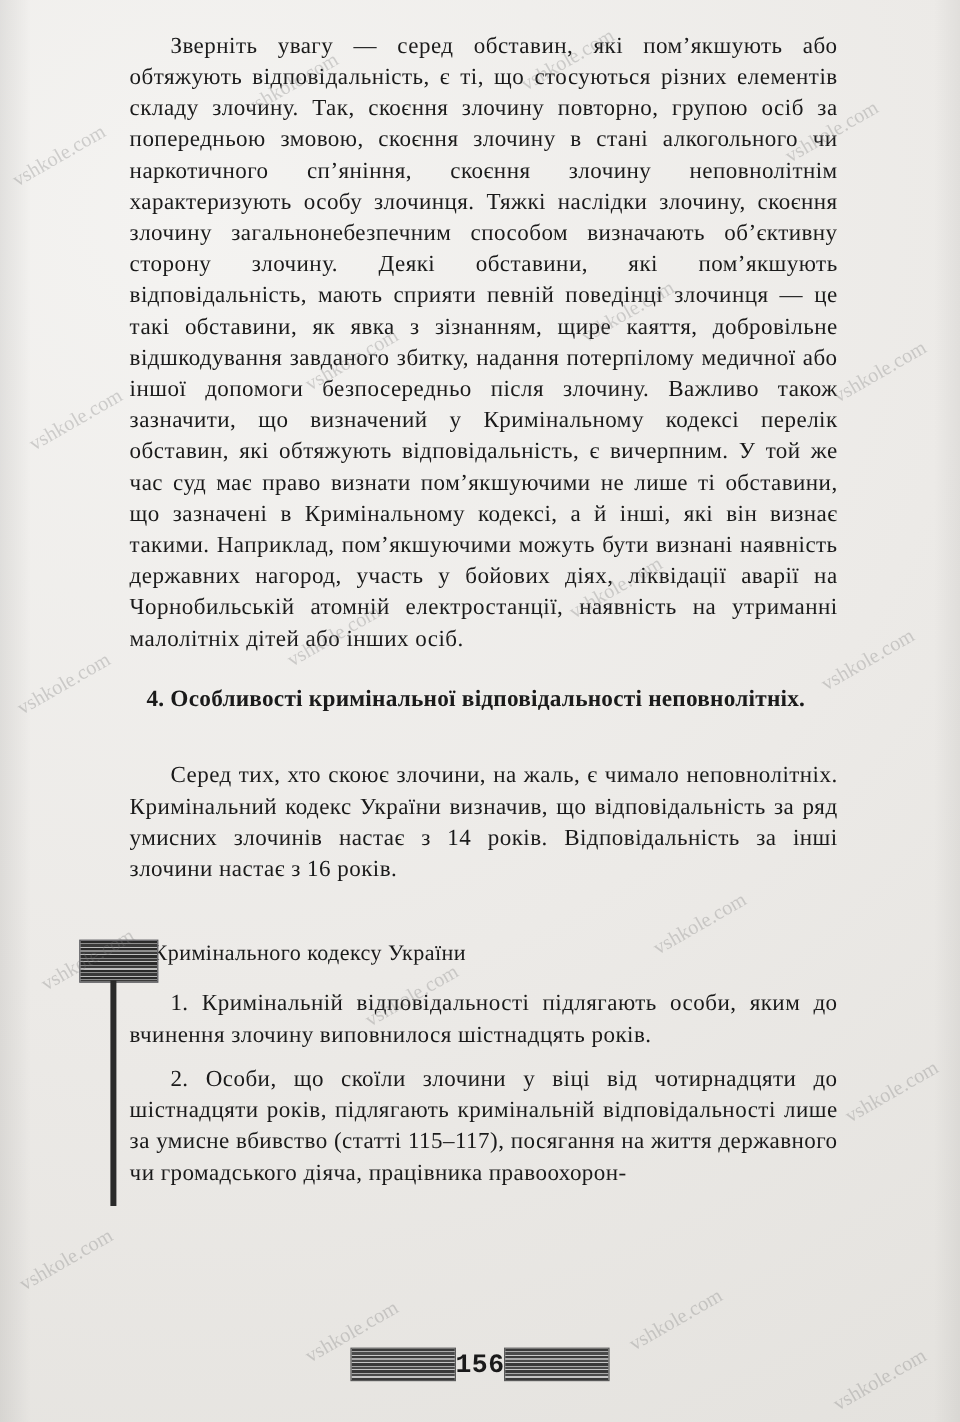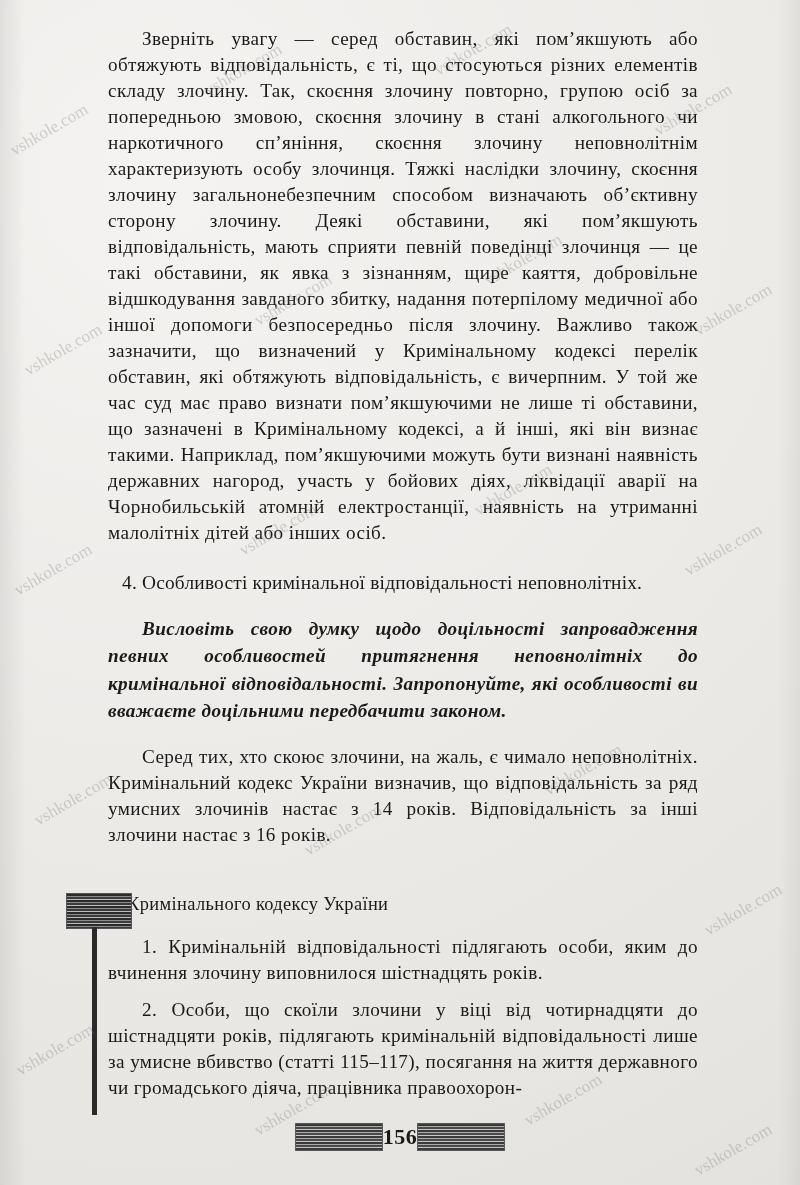--- a/index.html
+++ b/index.html
@@ -47,21 +47,21 @@
   p.indent {
     text-indent: 34px;
   }
   .gap-sm { height: 11px; }
   .gap-md { height: 19px; }
   .gap-lg { height: 24px; }
 
   h2.section {
     font-size: 19.4px;
     line-height: 26px;
-    font-weight: normal;
+    font-weight: bold;
     margin: 0;
     text-indent: 14px;
     letter-spacing: 0.01em;
   }
   .italic-block p {
     font-style: italic;
     font-weight: bold;
     font-size: 19.2px;
     line-height: 27.4px;
   }
@@ -104,20 +104,21 @@
   }
 
   .footer {
     position: absolute;
     left: 0;
     right: 0;
     bottom: 34px;
     display: flex;
     align-items: center;
     justify-content: center;
+    font-family: Liberation Mono, monospace;
   }
   .bar {
     width: 86px;
     height: 26px;
     background:
       repeating-linear-gradient(180deg,
         #3a3a3a 0px, #3a3a3a 2px,
         #a9a9a9 2px, #a9a9a9 3px,
         #4a4a4a 3px, #4a4a4a 5px,
         #c6c6c6 5px, #c6c6c6 6px);
@@ -149,23 +150,20 @@
   <div class="content">
 
     <p class="indent">Зверніть увагу — серед обставин, які пом’якшують або обтяжують відповідальність, є ті, що стосуються різних елементів складу злочину. Так, скоєння злочину повторно, групою осіб за попередньою змовою, скоєння злочину в стані алкогольного чи наркотичного сп’яніння, скоєння злочину неповнолітнім характеризують особу злочинця. Тяжкі наслідки злочину, скоєння злочину загальнонебезпечним способом визначають об’єктивну сторону злочину. Деякі обставини, які пом’якшують відповідальність, мають сприяти певній поведінці злочинця — це такі обставини, як явка з зізнанням, щире каяття, добровільне відшкодування завданого збитку, надання потерпілому медичної або іншої допомоги безпосередньо після злочину. Важливо також зазначити, що визначений у Кримінальному кодексі перелік обставин, які обтяжують відповідальність, є вичерпним. У той же час суд має право визнати пом’якшуючими не лише ті обставини, що зазначені в Кримінальному кодексі, а й інші, які він визнає такими. Наприклад, пом’якшуючими можуть бути визнані наявність державних нагород, участь у бойових діях, ліквідації аварії на Чорнобильській атомній електростанції, наявність на утриманні малолітніх дітей або інших осіб.</p>
 
     <div class="gap-lg"></div>
 
     <h2 class="section">4. Особливості кримінальної відповідальності неповнолітніх.</h2>
 
     <div class="gap-md"></div>
 
-    <div class="italic-block">
-      <p class="indent">Висловіть свою думку щодо доцільності запровадження певних особливостей притягнення неповнолітніх до кримінальної відповідальності. Запропонуйте, які особливості ви вважаєте доцільними передбачити законом.</p>
-    </div>
 
     <div class="gap-md"></div>
 
     <p class="indent">Серед тих, хто скоює злочини, на жаль, є чимало неповнолітніх. Кримінальний кодекс України визначив, що відповідальність за ряд умисних злочинів настає з 14 років. Відповідальність за інші злочини настає з 16 років.</p>
 
     <div class="gap-md"></div>
 
 
     <div class="gap-lg"></div>
 

